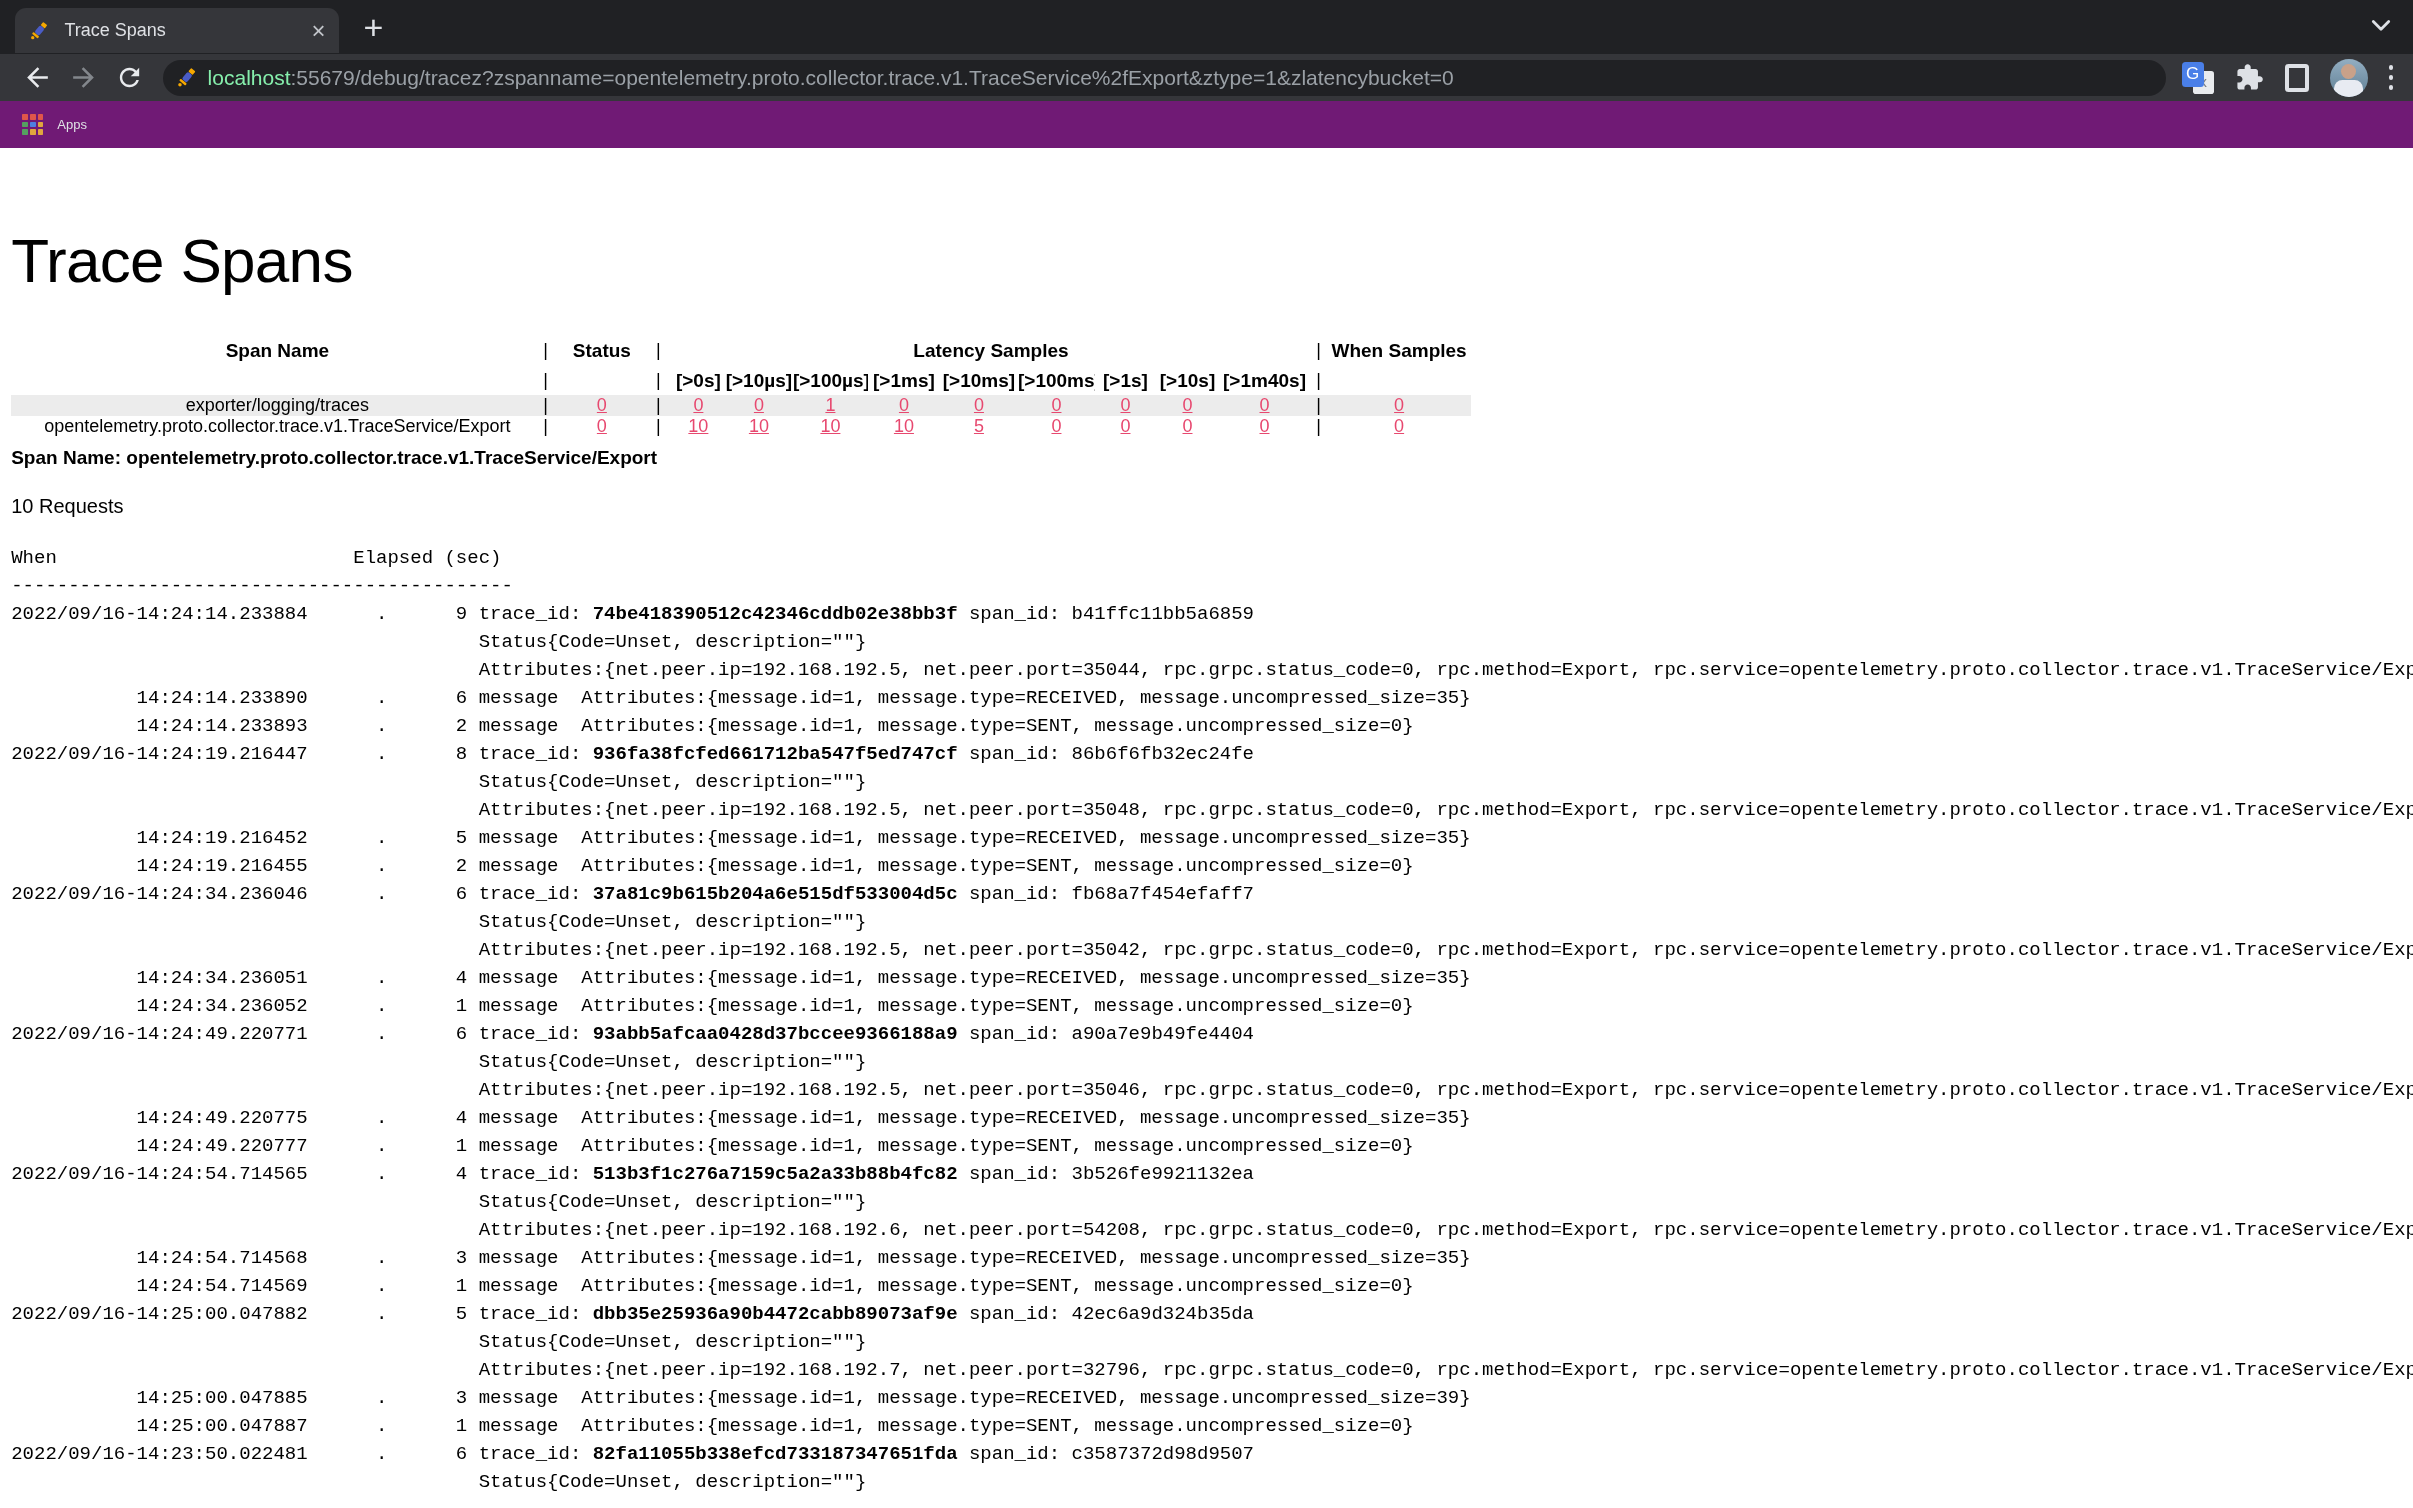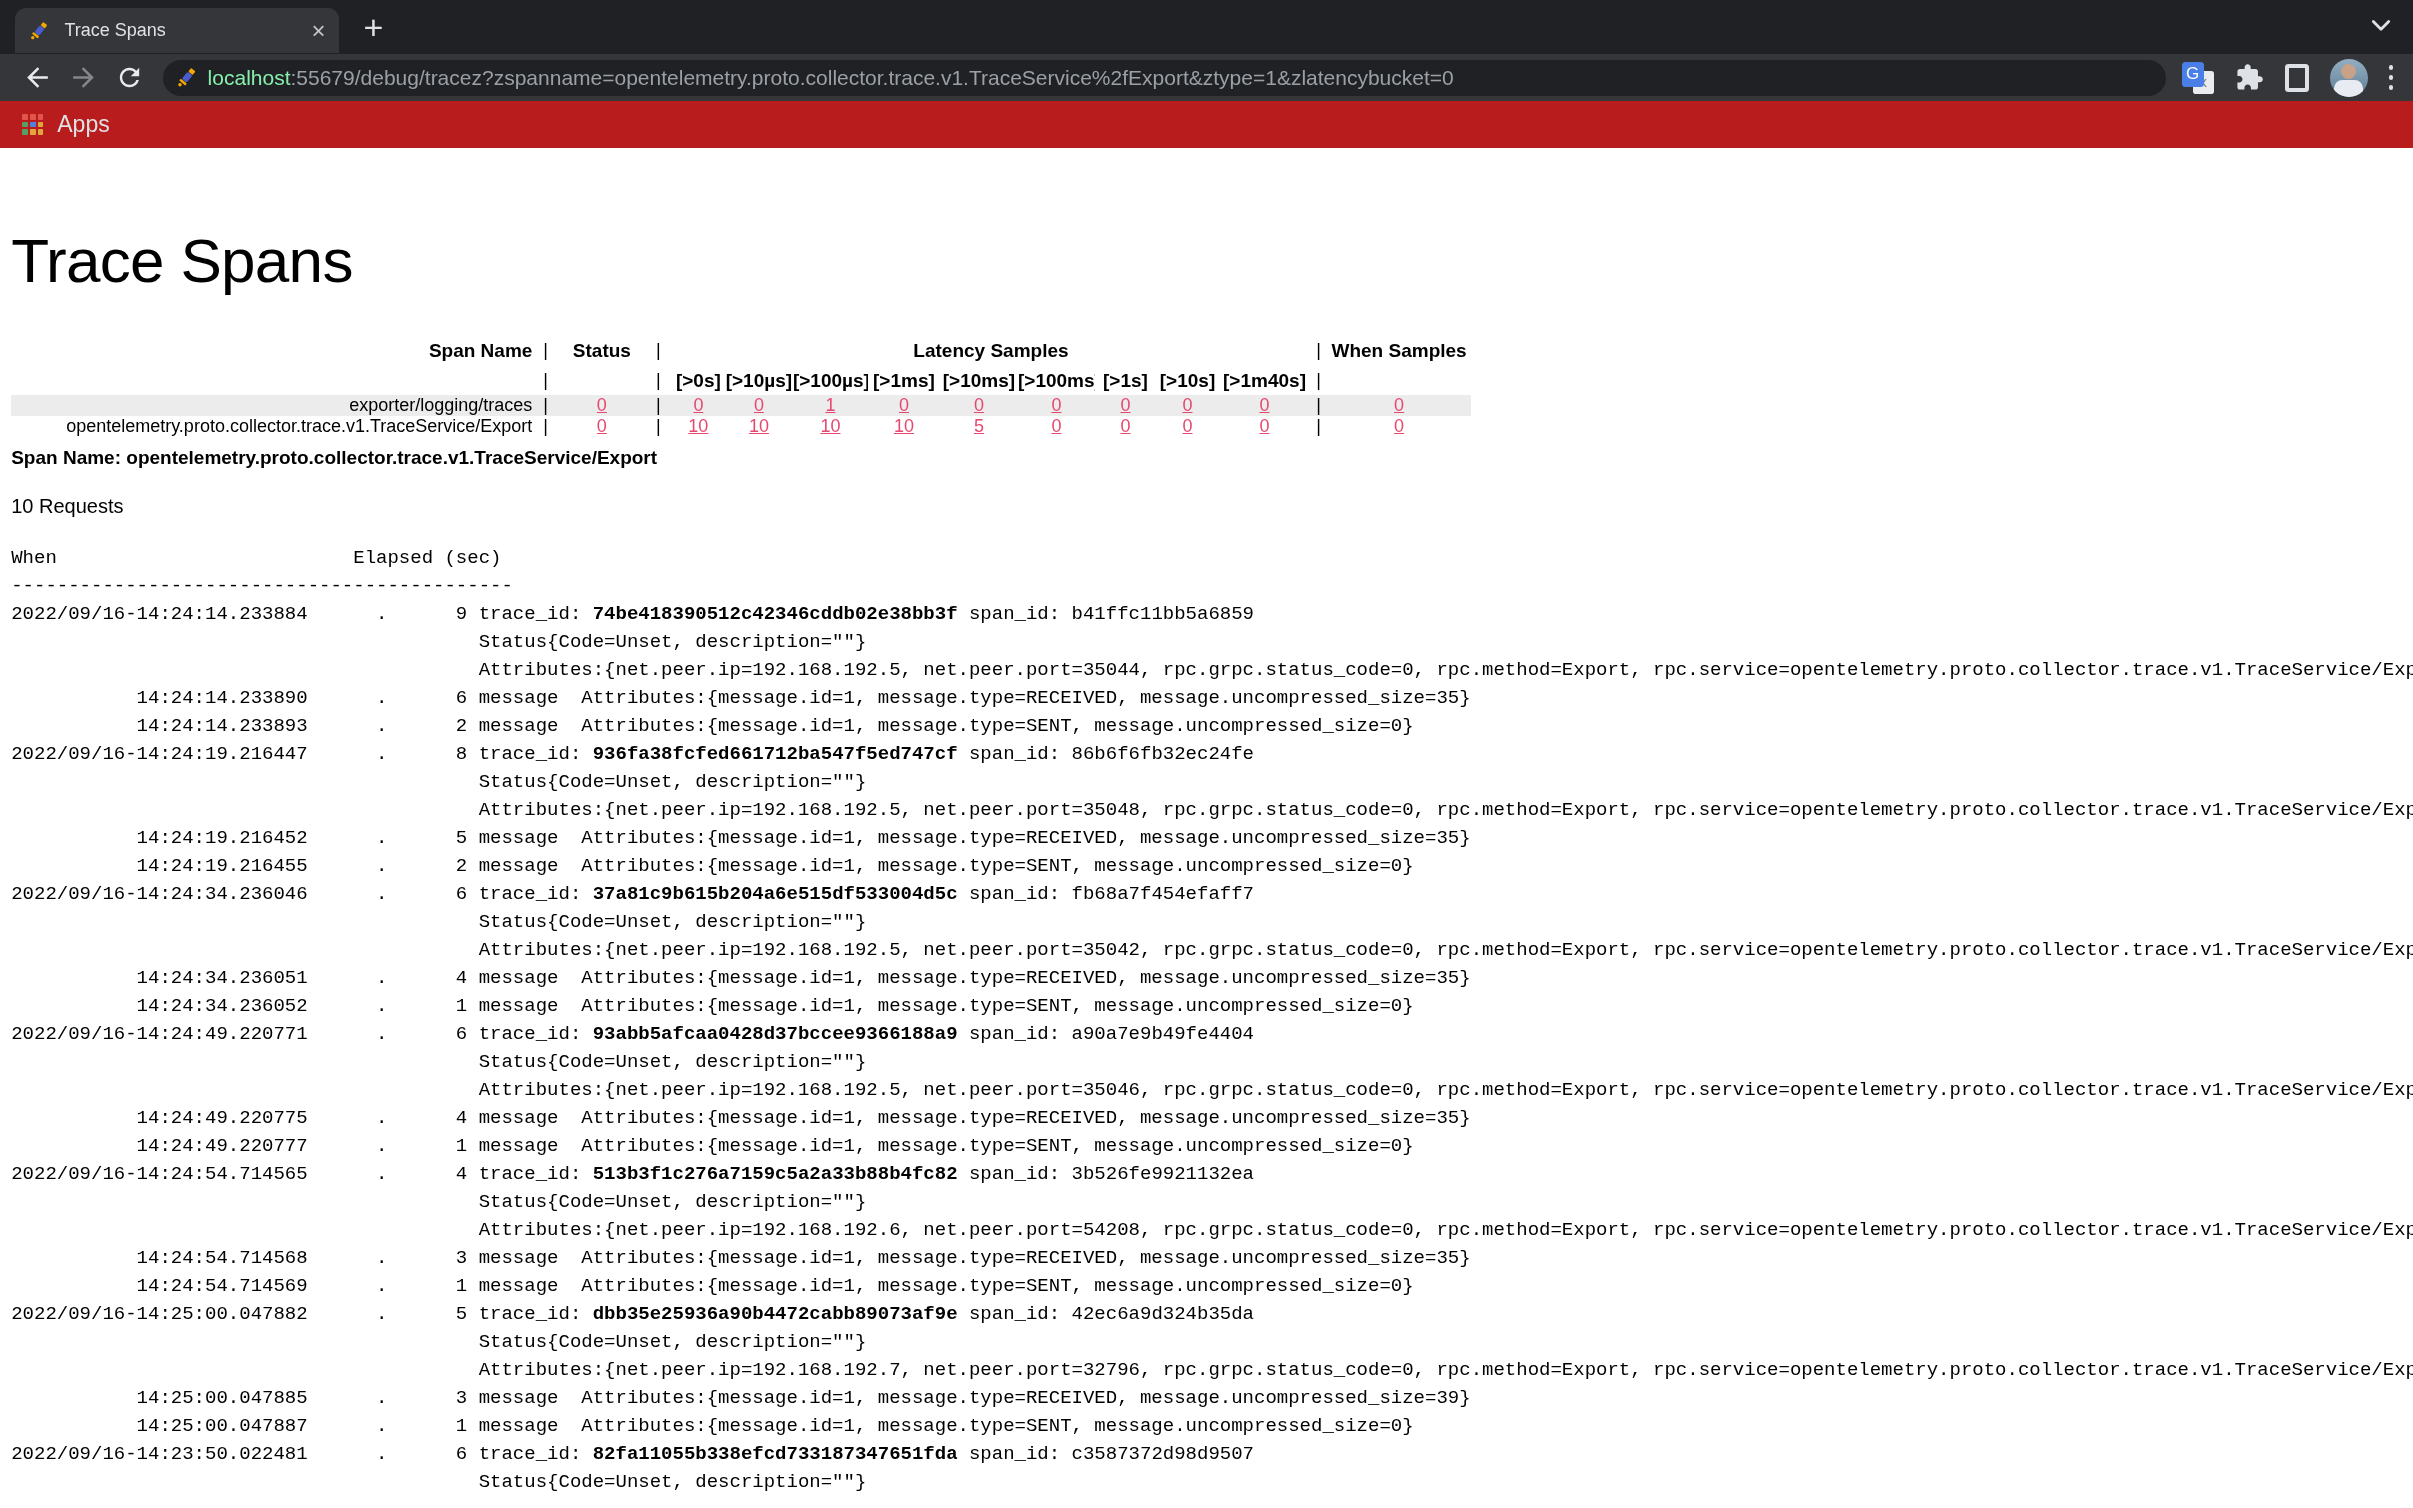--- a/index.html
+++ b/index.html
@@ -38,35 +38,35 @@
   .dots i { width:4.9px; height:4.9px; border-radius:50%; background:#dee1e6; }
   .avatar { width:38px; height:38px; border-radius:50%; overflow:hidden; position:relative;
             background:linear-gradient(#93aec2,#5f7f94); }
   .avatar .head { position:absolute; left:11.2px; top:5.6px; width:15.4px; height:15.4px; border-radius:50%; background:#c9a189; }
   .avatar .body { position:absolute; left:4.2px; top:21px; width:29px; height:19.6px; border-radius:8.4px 8.4px 0 0; background:#e8ebf2; }
   .translate { position:relative; width:32px; height:32px; }
   .translate .page { position:absolute; right:0; bottom:0; width:21px; height:22.3px; background:#e9ebee; border-radius:2.8px;
                      color:#7a7f86; font-size:15.4px; display:flex; align-items:center; justify-content:center; }
   .translate .gbox { position:absolute; left:0; top:0; width:22.3px; height:25px; background:#4a7fe8; border-radius:3.5px;
                      color:#fff; font-size:17px; display:flex; align-items:center; justify-content:center; }
-  .bookmarks { height:47px; background:#b91c1c; display:flex; align-items:center; padding-left:22.3px; gap:14px;
-               color:#dfe1e5; font-size:23px; }
+  .bookmarks { height:47px; background:#701a75; display:flex; align-items:center; padding-left:22.3px; gap:14px;
+               color:#dfe1e5; font-size:13px; }
   .apps-grid { display:grid; grid-template-columns:repeat(3,5.6px); grid-template-rows:repeat(3,5.6px); gap:2.1px; }
   .apps-grid i { border-radius:0.7px; }
   
   .content { padding-left:11.2px; }
   h1.page-title { font-size:62px; font-weight:400; margin:77px 0 0 0; letter-spacing:-0.7px; }
   table.spans { border-collapse:collapse; table-layout:fixed; width:1460px; margin-top:39px; font-size:18px; }
   table.spans td { padding:0; vertical-align:middle; overflow:hidden; white-space:nowrap; }
   tr.hrow1 { height:31px; }
   tr.hrow2 { height:29px; }
   tr.drow  { height:18px; }
   tr.shaded { background:#ececec; }
   .hdr { font-weight:700; font-size:19px; }
-  .cell-name { text-align:right; padding-left:11.2px !important; }
+  .cell-name { text-align:center; padding-left:11.2px !important; }
   .cell-c { text-align:center; }
   .sep { text-align:center; font-weight:400; }
   a.cnt { color:#e7486f; text-decoration:underline; cursor:pointer; }
   .boldline { font-weight:700; font-size:19px; margin-top:9.8px; }
   .reqline  { font-size:20px; margin-top:26.5px; }
   pre.trace { font-family:"Liberation Mono", monospace; font-size:19px; line-height:28px;
               margin:26px 0 0 0; white-space:pre; }
   pre.trace b { font-weight:700; }
 </style>
 </head>

